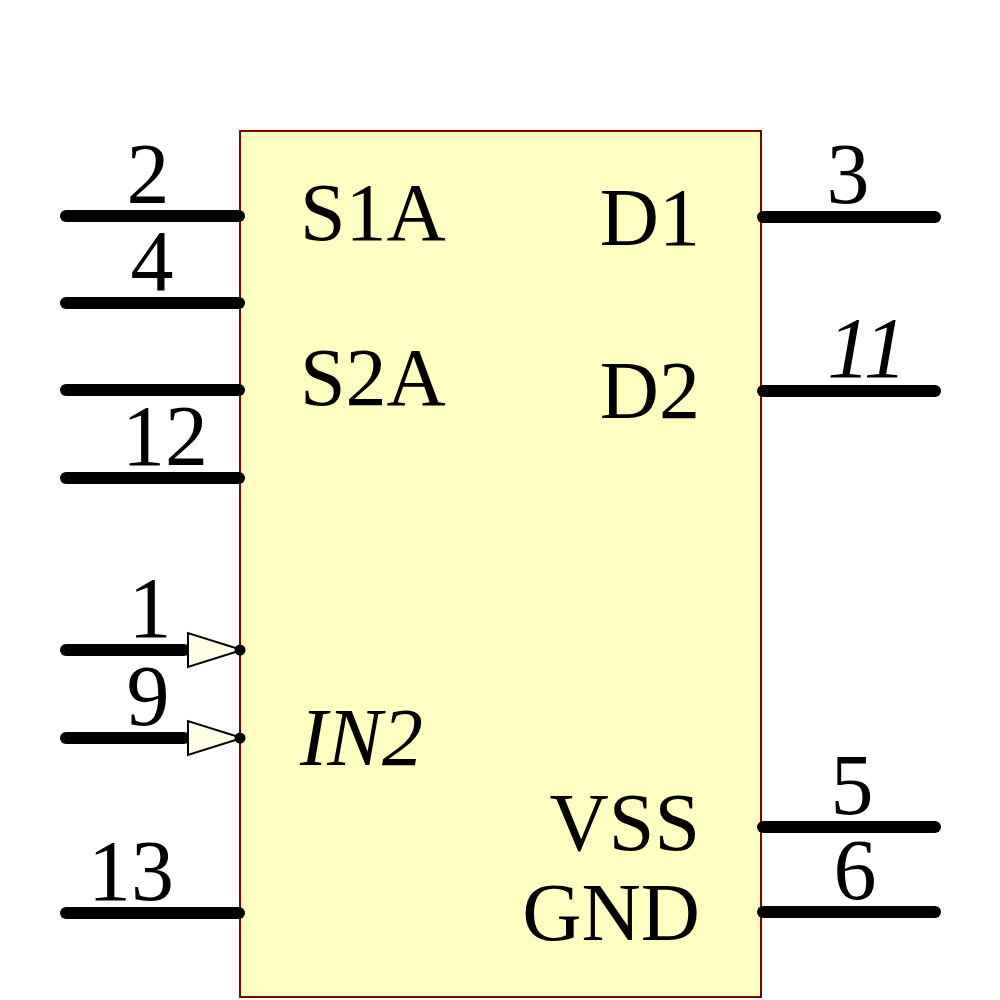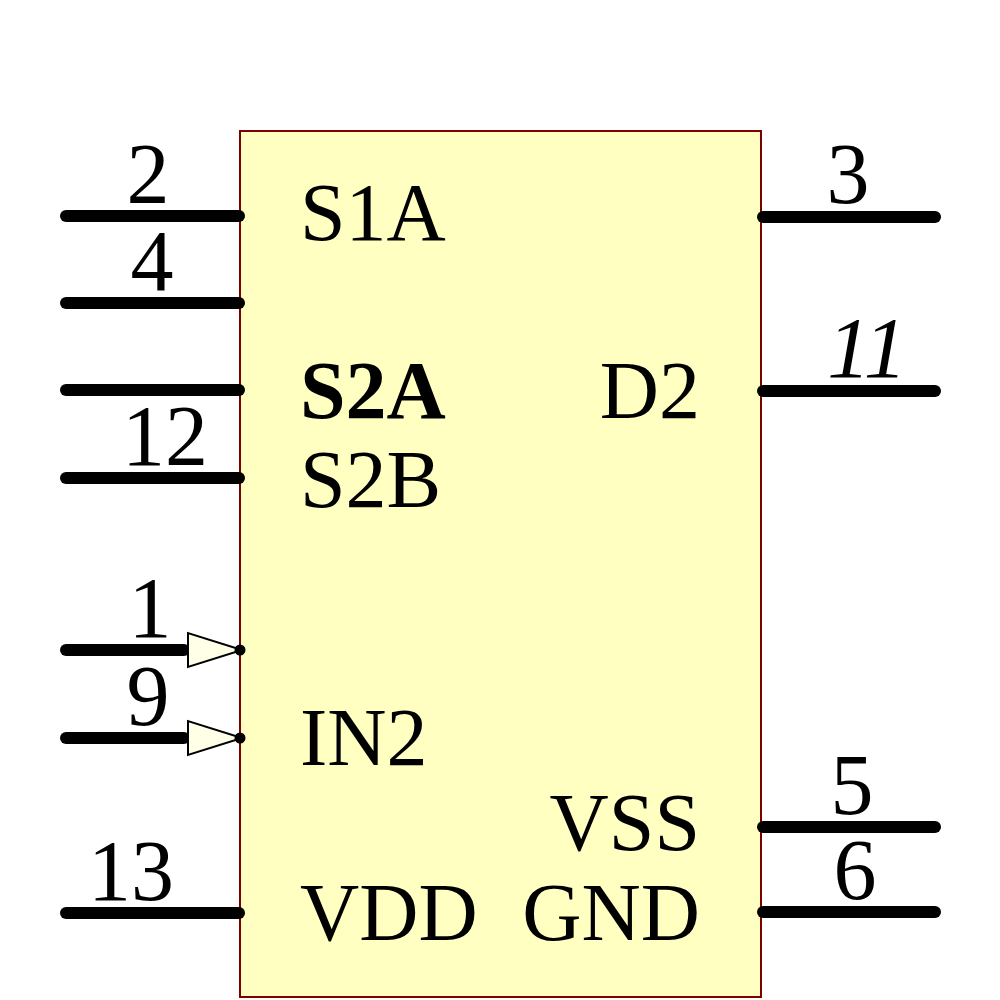--- a/index.html
+++ b/index.html
@@ -91,22 +91,21 @@
   <div class="pin-number" style="left:150px; top:565px;">1</div>
   <div class="pin-number" style="left:148px; top:653px;">9</div>
   <div class="pin-number" style="left:131px; top:828px;">13</div>
 
   <div class="pin-number" style="left:848px; top:131px;">3</div>
   <div class="pin-number" style="left:867px; top:305px;font-style:italic;">11</div>
   <div class="pin-number" style="left:852px; top:742px;">5</div>
   <div class="pin-number" style="left:855px; top:827px;">6</div>
 
   <div class="pin-label lft" style="top:205px;margin-top:8px;">S1A</div>
-  <div class="pin-label lft" style="top:391px;font-weight:bold;">S2A</div>
-  <div class="pin-label lft" style="top:480px;">S2B</div>
-  <div class="pin-label lft" style="top:738px;">IN2</div>
-  <div class="pin-label lft" style="top:913px;">VDD</div>
+  <div class="pin-label lft" style="top:378px;">S2A</div>
+  <div class="pin-label lft" style="top:738px;font-style:italic;">IN2</div>
 
+  <div class="pin-label rgt" style="top:218px;">D1</div>
   <div class="pin-label rgt" style="top:391px;margin-left:8px;">D2</div>
   <div class="pin-label rgt" style="top:823px;">VSS</div>
   <div class="pin-label rgt" style="top:913px;">GND</div>
 
 </div>
 
 </body></html>

